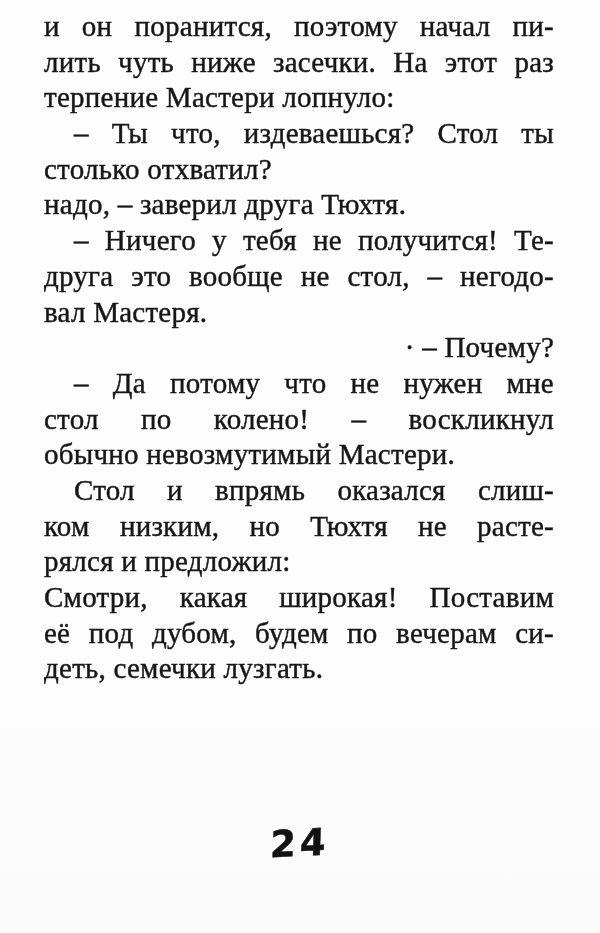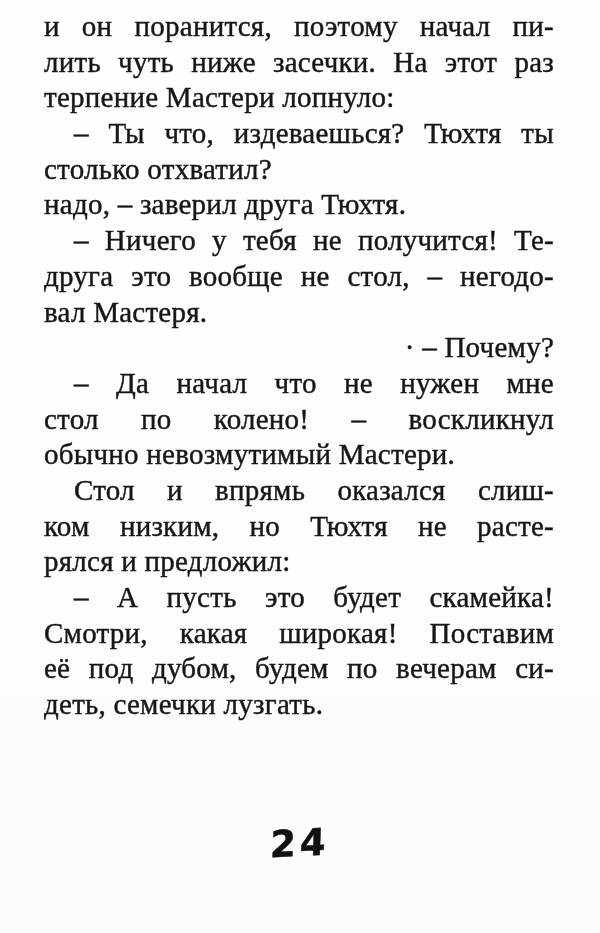--- a/index.html
+++ b/index.html
@@ -70,32 +70,31 @@
   }
 </style>
 </head>
 <body>
 
 <div class="page">
   <div class="text-block">
       <div class="line j">и он поранится, поэтому начал пи-</div>
       <div class="line j">лить чуть ниже засечки. На этот раз</div>
       <div class="line l">терпение Мастери лопнуло:</div>
-      <div class="line ij">– Ты что, издеваешься? Тюхтя ты</div>
+      <div class="line ij">– Ты что, издеваешься? Стол ты</div>
       <div class="line l">столько отхватил?</div>
       <div class="line l">надо, – заверил друга Тюхтя.</div>
       <div class="line ij">– Ничего у тебя не получится! Те-</div>
       <div class="line j">друга это вообще не стол, – негодо-</div>
       <div class="line l">вал Мастеря.</div>
       <div class="line sl">· – Почему?</div>
-      <div class="line ij">– Да начал что не нужен мне</div>
+      <div class="line ij">– Да потому что не нужен мне</div>
       <div class="line j">стол по колено! – воскликнул</div>
       <div class="line l">обычно невозмутимый Мастери.</div>
       <div class="line ij">Стол и впрямь оказался слиш-</div>
       <div class="line j">ком низким, но Тюхтя не расте-</div>
       <div class="line l">рялся и предложил:</div>
-      <div class="line ij">– А пусть это будет скамейка!</div>
       <div class="line j">Смотри, какая широкая! Поставим</div>
       <div class="line j">её под дубом, будем по вечерам си-</div>
       <div class="line l">деть, семечки лузгать.</div>
     </div>
   <div class="page-number">24</div>
 </div>
 
 </body></html>

